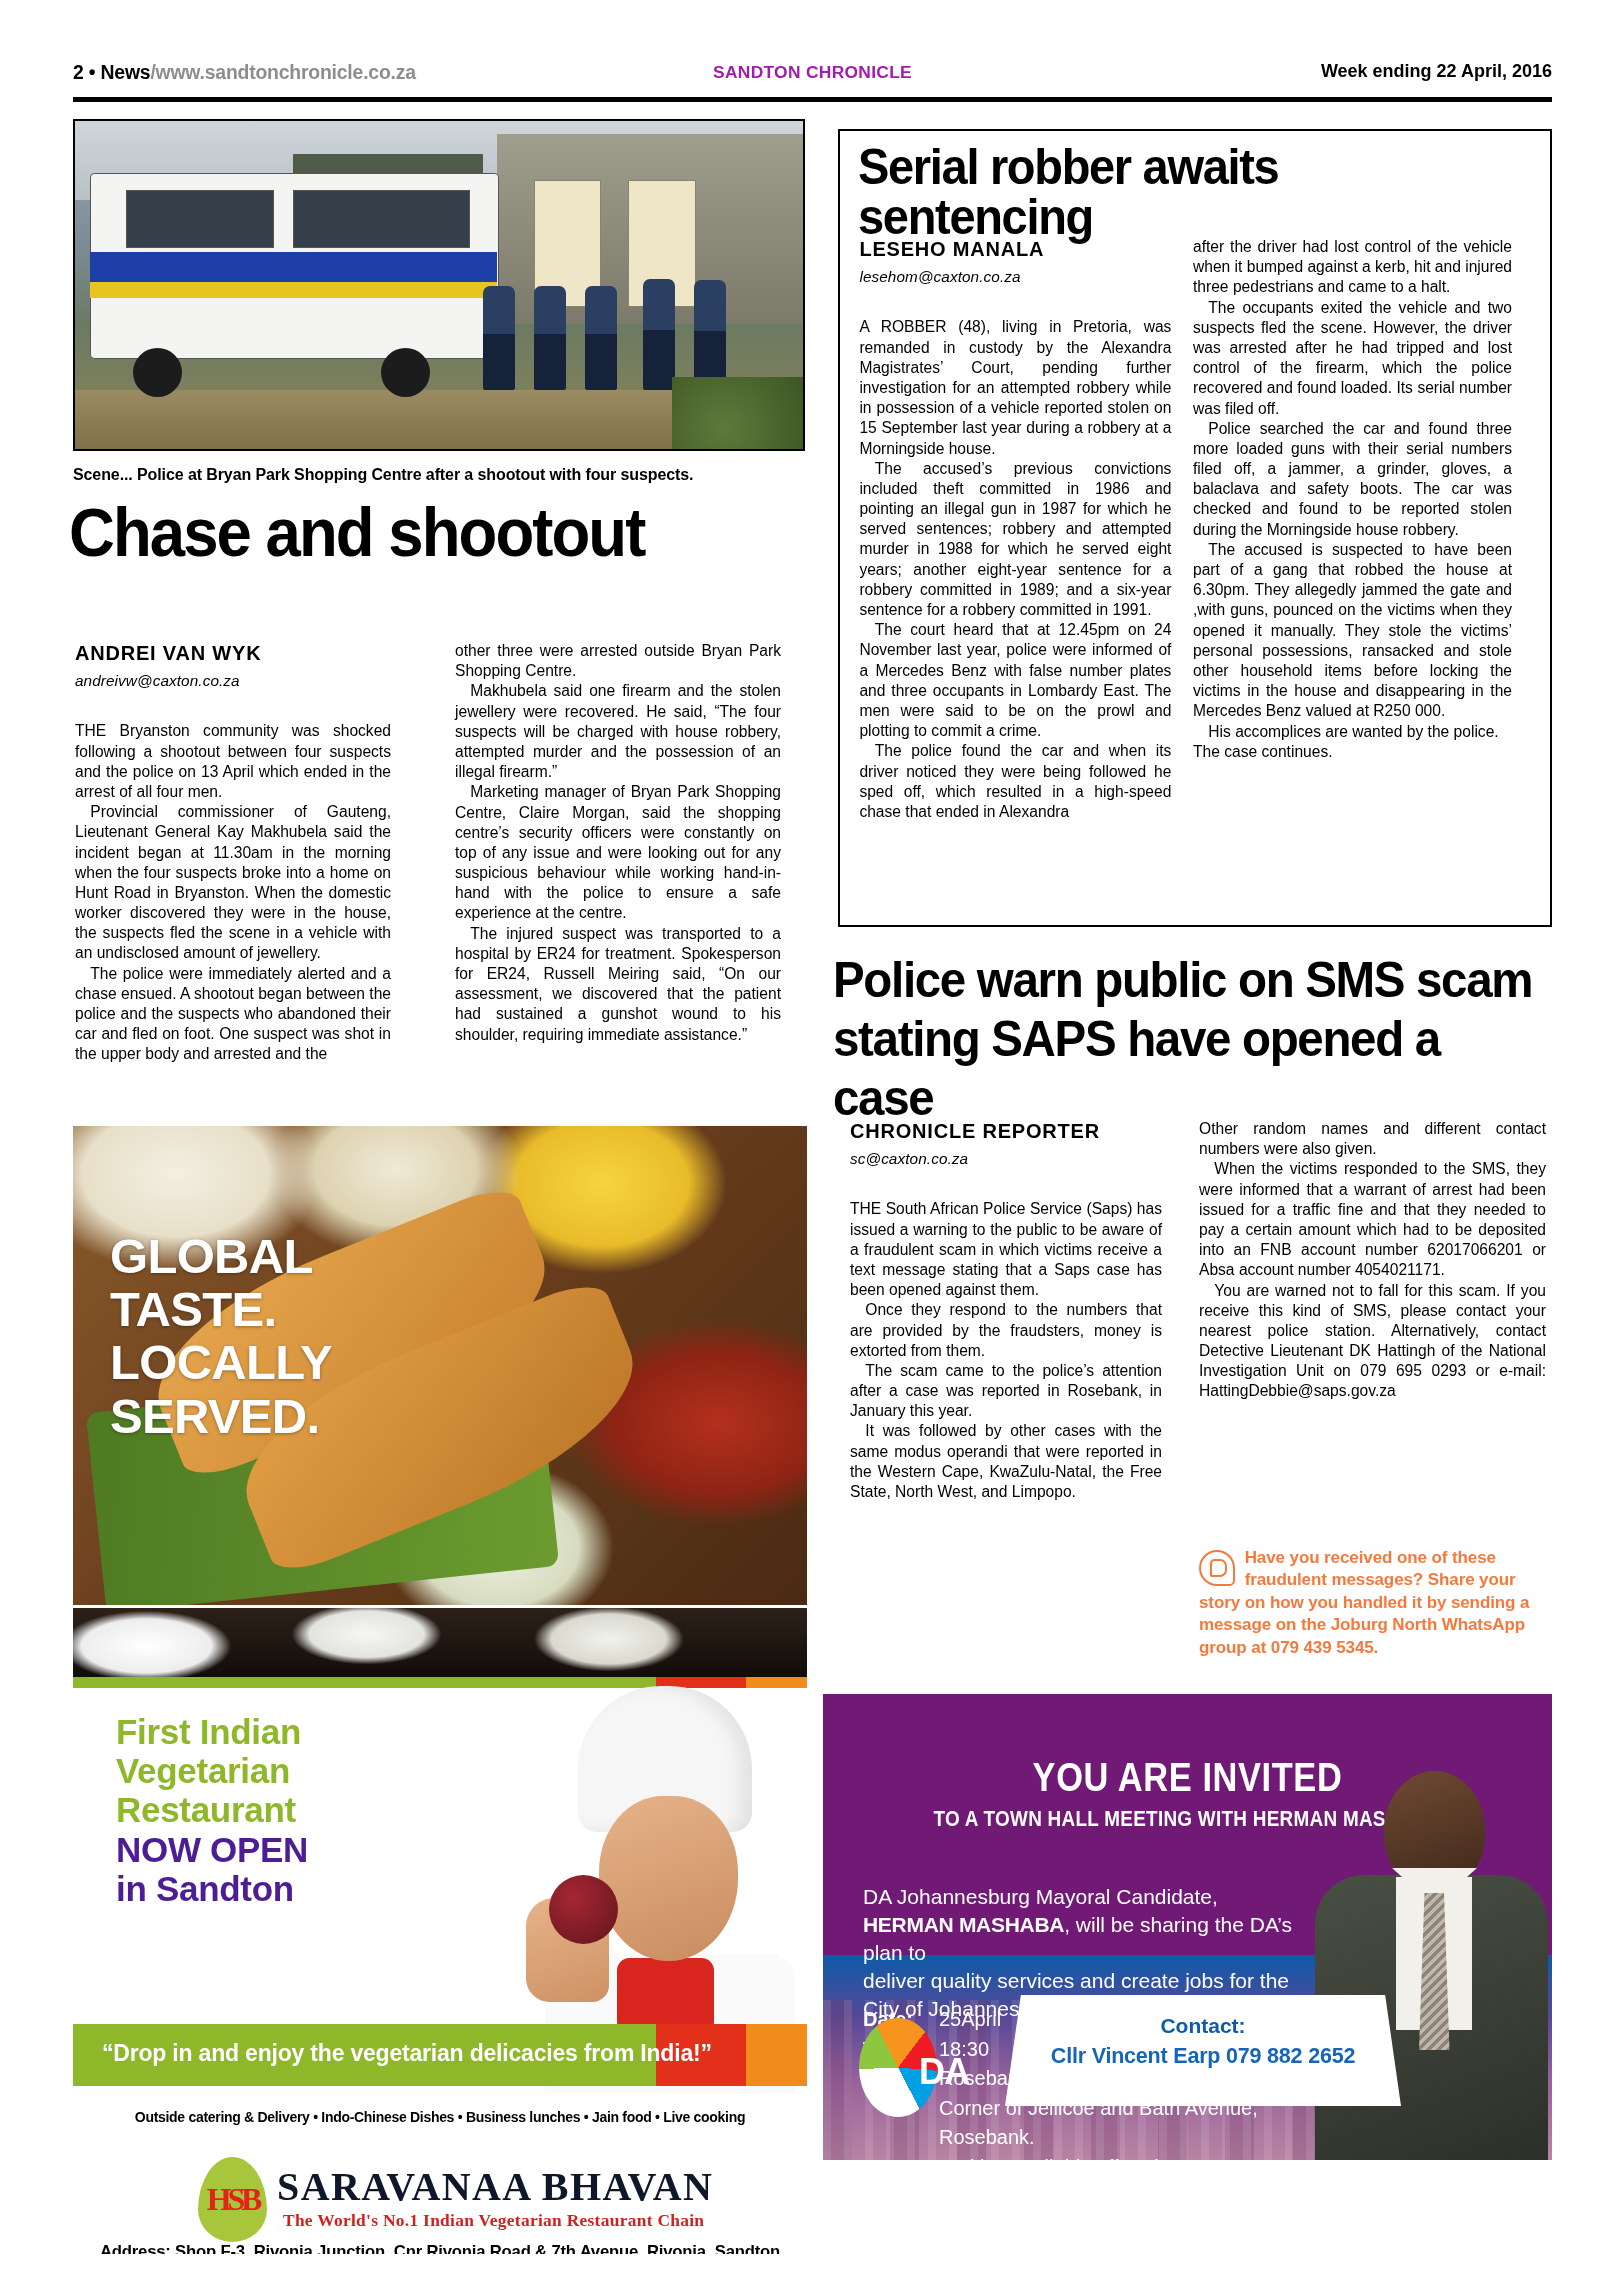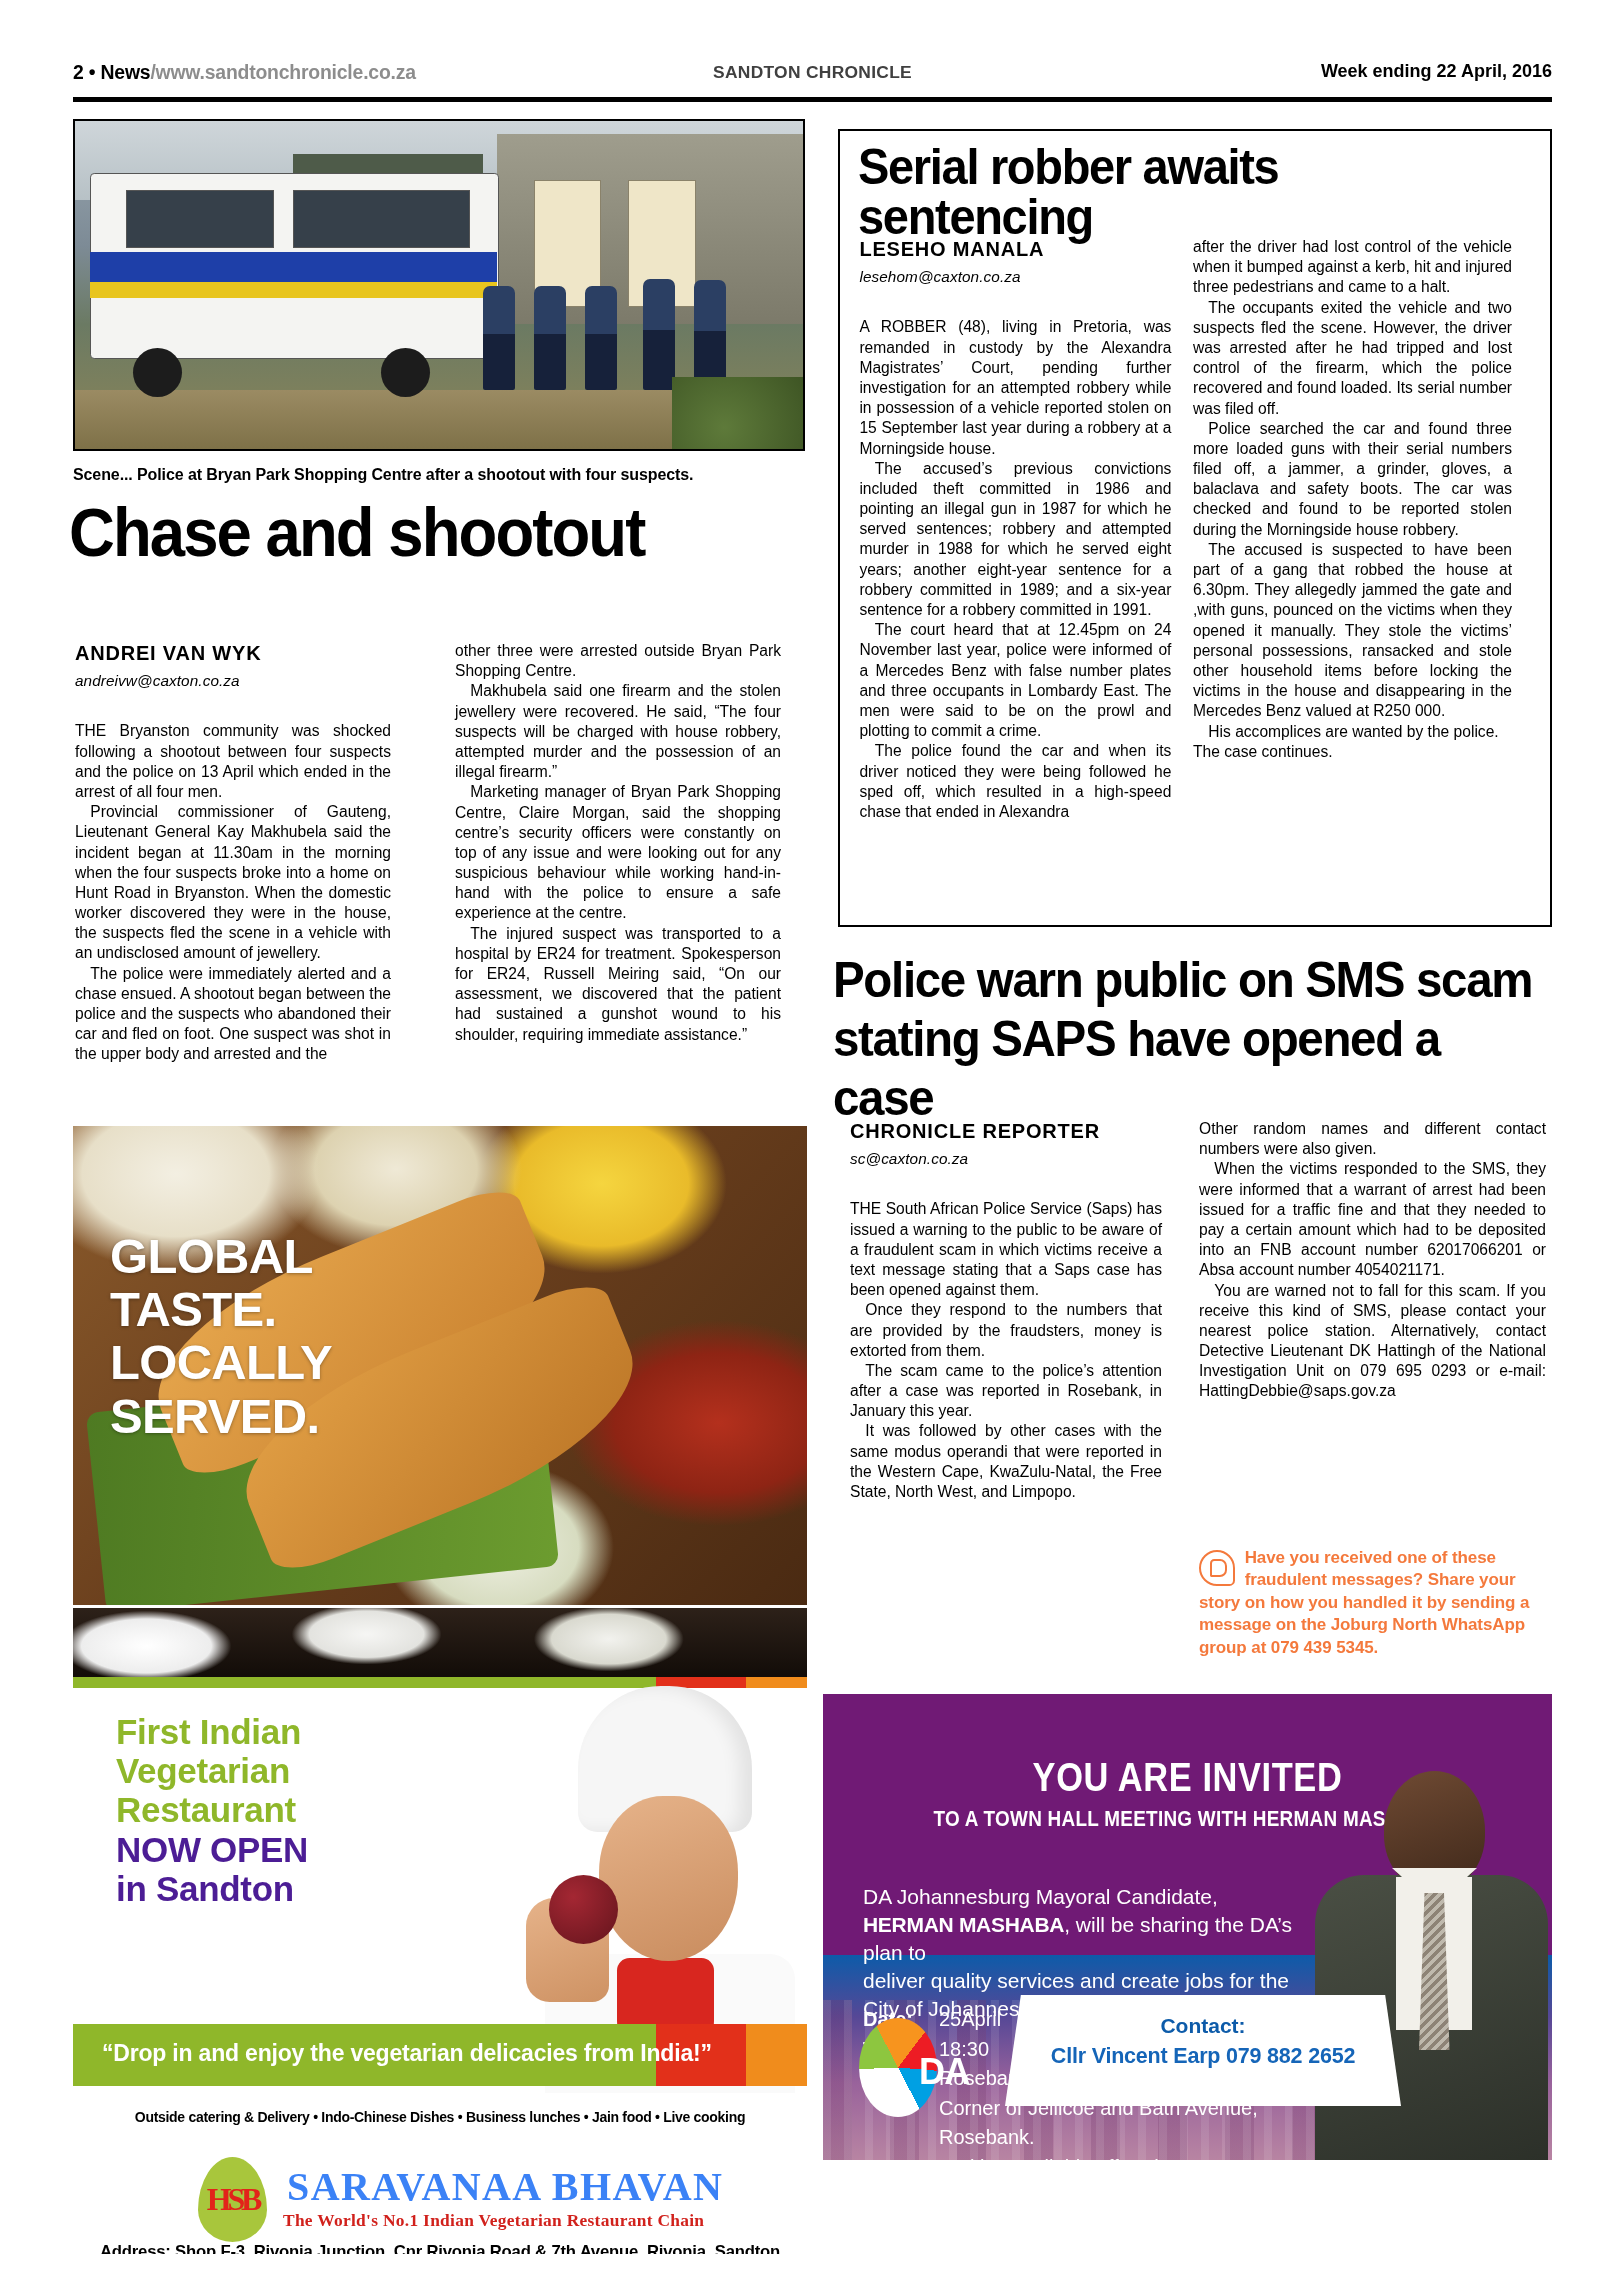--- a/index.html
+++ b/index.html
@@ -5,21 +5,21 @@
   html,body{margin:0;padding:0;background:#fff;}
   body{width:1624px;height:2295px;font-family:"Liberation Sans",sans-serif;color:#000;position:relative;overflow:hidden;}
   .page{position:absolute;left:0;top:0;width:1624px;height:2295px;background:#fff;}
 
   
   .masthead{position:absolute;left:73px;top:61px;width:1479px;height:32px;}
   .mh-left{position:absolute;left:0;top:0;font-size:19.4px;font-weight:bold;letter-spacing:-0.2px;white-space:nowrap;}
   .mh-left .pg{color:#000;}
   .mh-left .dot{color:#000;}
   .mh-left .url{color:#8d8d8d;}
-  .mh-center{position:absolute;left:50%;top:1.4px;transform:translateX(-50%);font-size:17.4px;font-weight:bold;color:#404040;letter-spacing:0.3px;white-space:nowrap;}
+  .mh-center{position:absolute;left:50%;top:1.4px;transform:translateX(-50%);font-size:17.4px;font-weight:bold;color:#a21caf;letter-spacing:0.3px;white-space:nowrap;}
   .mh-right{position:absolute;right:0;top:0;font-size:18px;font-weight:bold;white-space:nowrap;}
   .mh-rule{position:absolute;left:73px;top:97px;width:1479px;height:4.9px;background:#000;}
 
   
   .photo{position:absolute;left:73px;top:119px;width:732px;height:332px;border:2.1px solid #000;box-sizing:border-box;overflow:hidden;background:linear-gradient(180deg,#9aa7b0 0%,#7d8b96 38%,#6b7a63 62%,#8c8557 100%);}
   .photo .sky{position:absolute;left:0;top:0;width:100%;height:24%;background:linear-gradient(180deg,#cfd6da,#b7c1c6);}
   .photo .bldg{position:absolute;left:58%;top:4%;width:42%;height:58%;background:linear-gradient(180deg,#9f9d8d,#7c7a6a);}
   .photo .bldg2{position:absolute;left:30%;top:10%;width:26%;height:42%;background:#4e5b49;}
   .photo .door{position:absolute;left:63%;top:18%;width:9%;height:38%;background:#efe6c8;border:1.4px solid #8a826a;}
   .photo .door2{position:absolute;left:76%;top:18%;width:9%;height:38%;background:#efe6c8;border:1.4px solid #8a826a;}
@@ -90,21 +90,21 @@
   .sb-chef .coat{position:absolute;left:50px;top:268px;width:250px;height:139px;background:#fafafa;border-radius:25px 25px 0 0;}
   .sb-chef .scarf{position:absolute;left:122px;top:272px;width:97px;height:125px;background:#d8261f;border-radius:12.5px 12.5px 50% 50%;}
   .sb-bar2{position:absolute;left:0;top:416px;width:734px;height:62px;background:#8fb72a;}
   .sb-bar2 .r{position:absolute;right:61px;top:0;width:90px;height:62px;background:#e2301a;}
   .sb-bar2 .o{position:absolute;right:0;top:0;width:61px;height:62px;background:#f08c1c;}
   .sb-slogan{position:absolute;left:29px;top:432px;width:625px;font-size:23px;font-weight:bold;color:#fff;letter-spacing:-0.2px;}
   .sb-services{position:absolute;left:0;top:501px;width:734px;text-align:center;font-size:14px;font-weight:bold;letter-spacing:-0.3px;}
   .sb-logorow{position:absolute;left:0;top:548px;width:734px;height:76px;}
   .sb-leaf{position:absolute;left:125px;top:1.4px;width:69px;height:85px;background:#a8c63c;border-radius:50% 50% 50% 50% / 62% 62% 38% 38%;transform:rotate(0deg);display:flex;align-items:center;justify-content:center;}
   .sb-leaf span{color:#e2231a;font-family:"Liberation Serif",serif;font-weight:bold;font-size:32px;letter-spacing:-4.2px;}
-  .sb-name{position:absolute;left:214px;top:7px;font-family:"Liberation Serif",serif;font-size:40px;font-weight:bold;color:#3b82f6;letter-spacing:1.4px;}
+  .sb-name{position:absolute;left:204px;top:7px;font-family:"Liberation Serif",serif;font-size:40px;font-weight:bold;color:#0f172a;letter-spacing:1.4px;}
   .sb-tag{position:absolute;left:210px;top:54px;font-family:"Liberation Serif",serif;font-size:17.4px;font-weight:bold;color:#d1211c;letter-spacing:0.3px;}
   .sb-contact{position:absolute;left:0;top:632px;width:734px;text-align:center;font-size:16.7px;font-weight:bold;line-height:1.42;letter-spacing:-0.2px;}
 
   
   .box-robber{position:absolute;left:838px;top:129px;width:714px;height:798px;border:2.1px solid #000;box-sizing:border-box;}
   .rb-head{position:absolute;left:18px;top:11px;width:666px;font-size:50px;font-weight:bold;letter-spacing:-1.4px;line-height:1.0;transform:scaleX(0.94);transform-origin:left top;}
   #r1{position:absolute;left:19.4px;top:106px;width:312px;}
   #r1 .body{margin-top:30.5px;}
   #r2{position:absolute;left:353px;top:106px;width:319px;}
 

